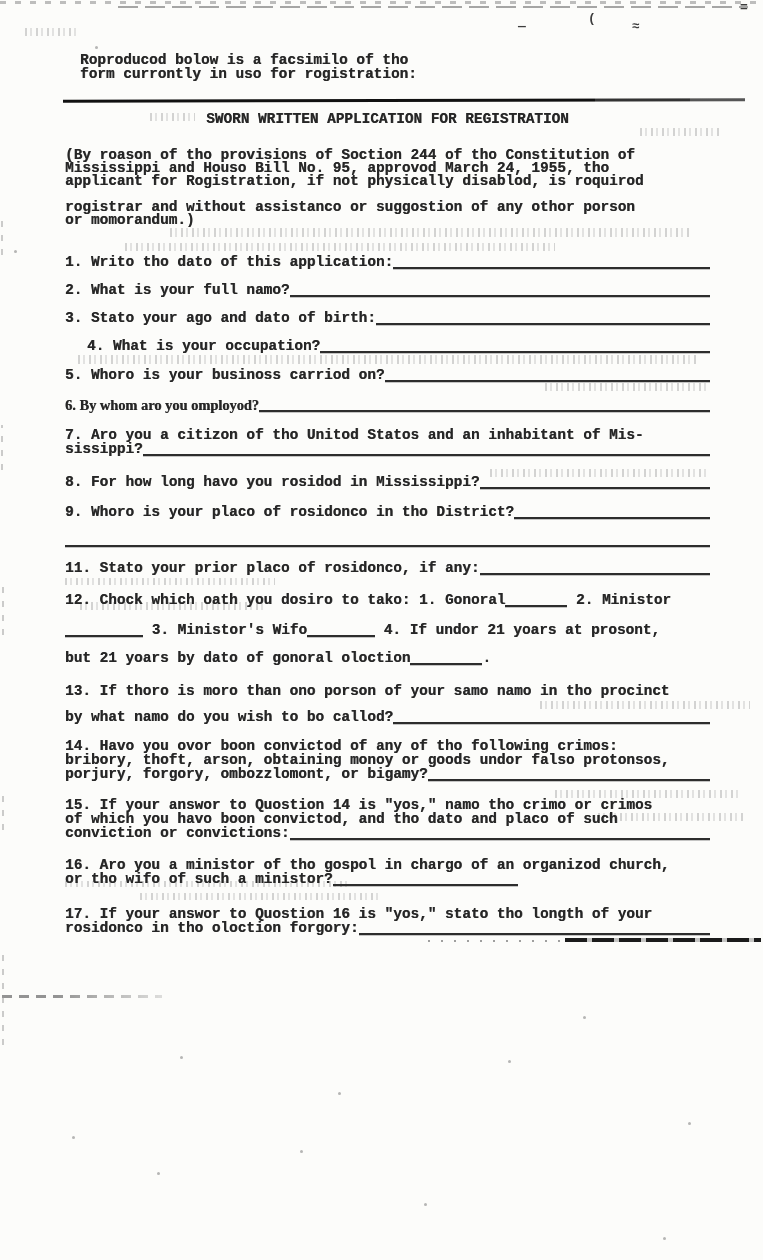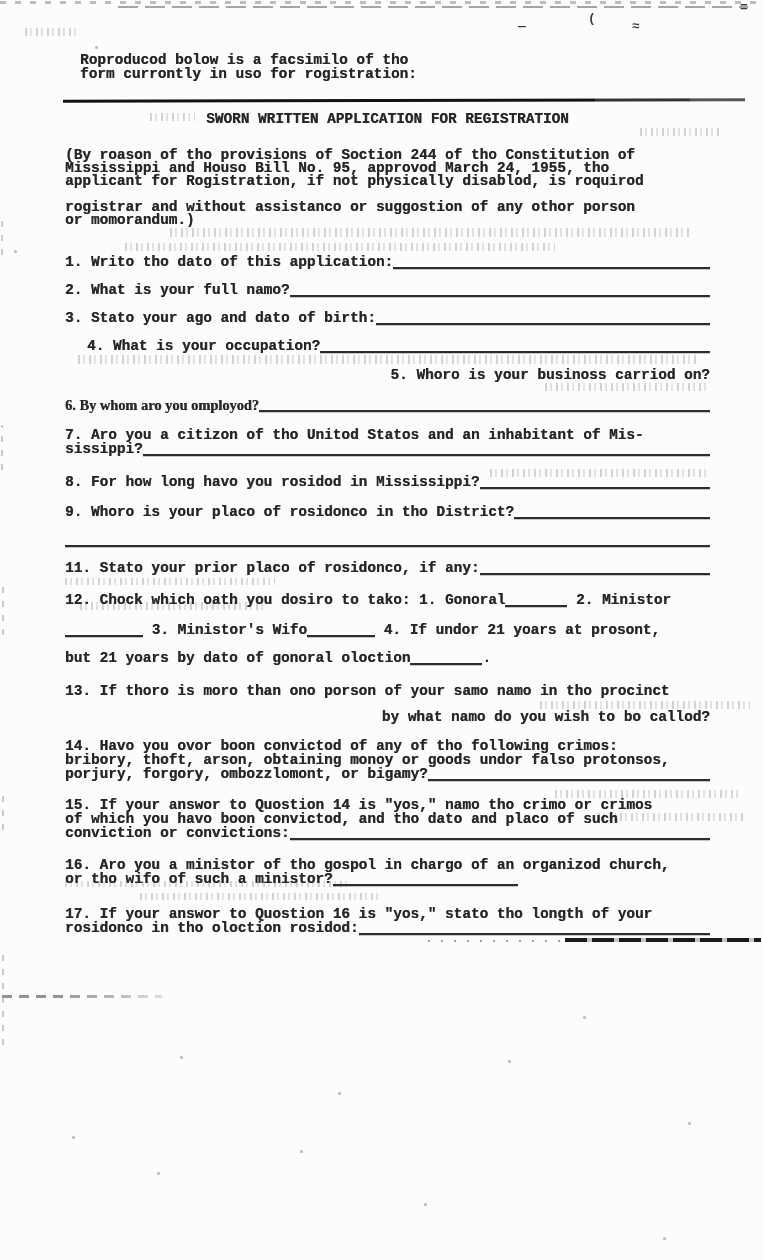--- a/index.html
+++ b/index.html
@@ -123,21 +123,21 @@
       <span class="blank"></span>
     </div>
     <div class="row" style="top: 310px; left: 65px; right: 53px;">
       <span class="t">3. Stato your ago and dato of birth:</span>
       <span class="blank"></span>
     </div>
     <div class="row" style="top: 338px; left: 65px; right: 53px; margin-left: 22px;">
       <span class="t">4. What is your occupation?</span>
       <span class="blank"></span>
     </div>
-    <div class="row" style="top: 367px; left: 65px; right: 53px; flex-direction: column;">
+    <div class="row" style="top: 367px; left: 65px; right: 53px;">
       <span class="t">5. Whoro is your businoss carriod on?</span>
       <span class="blank"></span>
     </div>
     <div class="row" style="top: 397px; left: 65px; right: 53px; font-family: Liberation Serif, serif;">
       <span class="t">6. By whom aro you omployod?</span>
       <span class="blank"></span>
     </div>
     <div class="row" style="top: 427px; left: 65px; right: 53px;">
       <span class="t">7. Aro you a citizon of tho Unitod Statos and an inhabitant of Mis-</span>
     </div>
@@ -172,21 +172,21 @@
       <span class="t"> 4. If undor 21 yoars at prosont,</span>
     </div>
     <div class="row" style="top: 650px; left: 65px; right: 53px; text-align: right;">
       <span class="t">but 21 yoars by dato of gonoral oloction</span>
       <span class="blank" style="width: 72px; flex: 0 0 auto;"></span>
       <span class="t">.</span>
     </div>
     <div class="row" style="top: 683px; left: 65px; right: 53px;">
       <span class="t">13. If thoro is moro than ono porson of your samo namo in tho procinct</span>
     </div>
-    <div class="row" style="top: 709px; left: 65px; right: 53px; flex-direction: column;">
+    <div class="row" style="top: 709px; left: 65px; right: 53px;">
       <span class="t">by what namo do you wish to bo callod?</span>
       <span class="blank"></span>
     </div>
     <div class="row" style="top: 738px; left: 65px; right: 53px;">
       <span class="t">14. Havo you ovor boon convictod of any of tho following crimos:</span>
     </div>
     <div class="row" style="top: 752px; left: 65px; right: 53px; align-items: center;">
       <span class="t">bribory, thoft, arson, obtaining monoy or goods undor falso protonsos,</span>
     </div>
     <div class="row" style="top: 766px; left: 65px; right: 53px;">
@@ -207,20 +207,20 @@
       <span class="t">16. Aro you a ministor of tho gospol in chargo of an organizod church,</span>
     </div>
     <div class="row" style="top: 871px; left: 65px; right: 53px;">
       <span class="t">or tho wifo of such a ministor?</span>
       <span class="blank" style="width: 185px; flex: 0 0 auto;"></span>
     </div>
     <div class="row" style="top: 906px; left: 65px; right: 53px;">
       <span class="t">17. If your answor to Quostion 16 is "yos," stato tho longth of your</span>
     </div>
     <div class="row" style="top: 920px; left: 65px; right: 53px;">
-      <span class="t">rosidonco in tho oloction rosidod:</span>
+      <span class="t">rosidonco in tho oloction forgory:</span>
       <span class="blank"></span>
     </div>
     <span class="glyph" style="left: 518px; top: 20px;">—</span>
     <span class="glyph" style="left: 588px; top: 12px;">(</span>
     <span class="glyph" style="left: 632px; top: 20px;">≈</span>
     <span class="glyph" style="left: 740px; top: 1px;">=</span>
   </div>
 
 </body></html>

